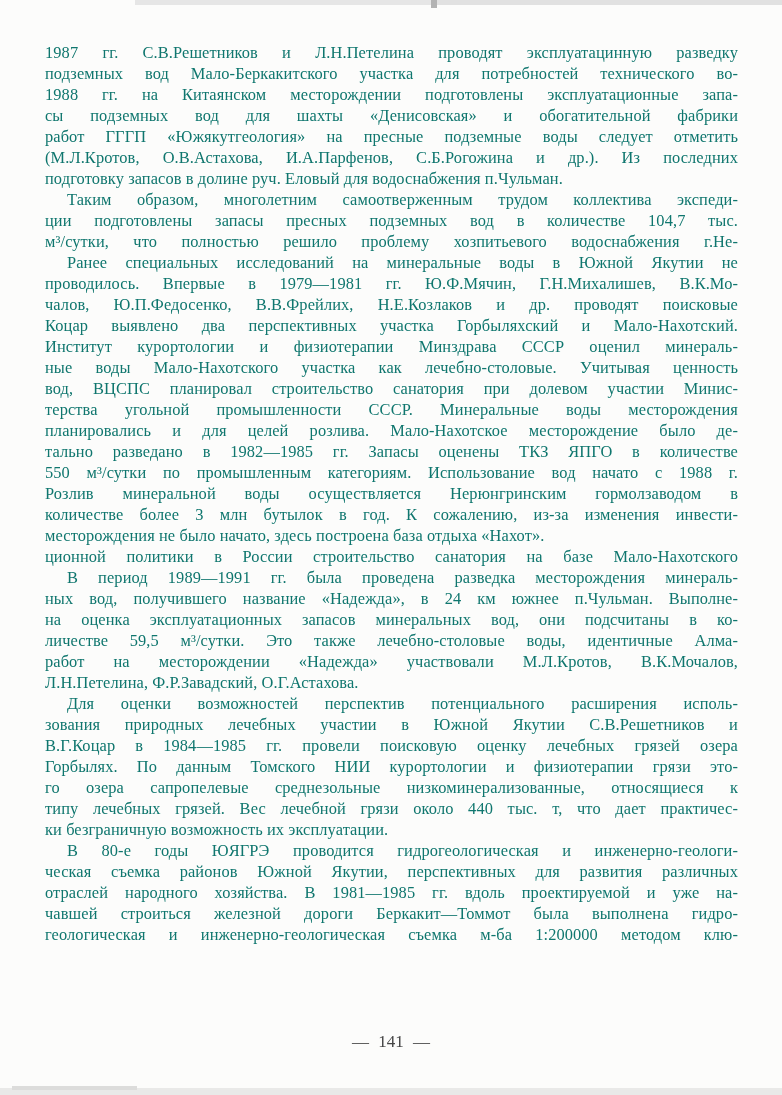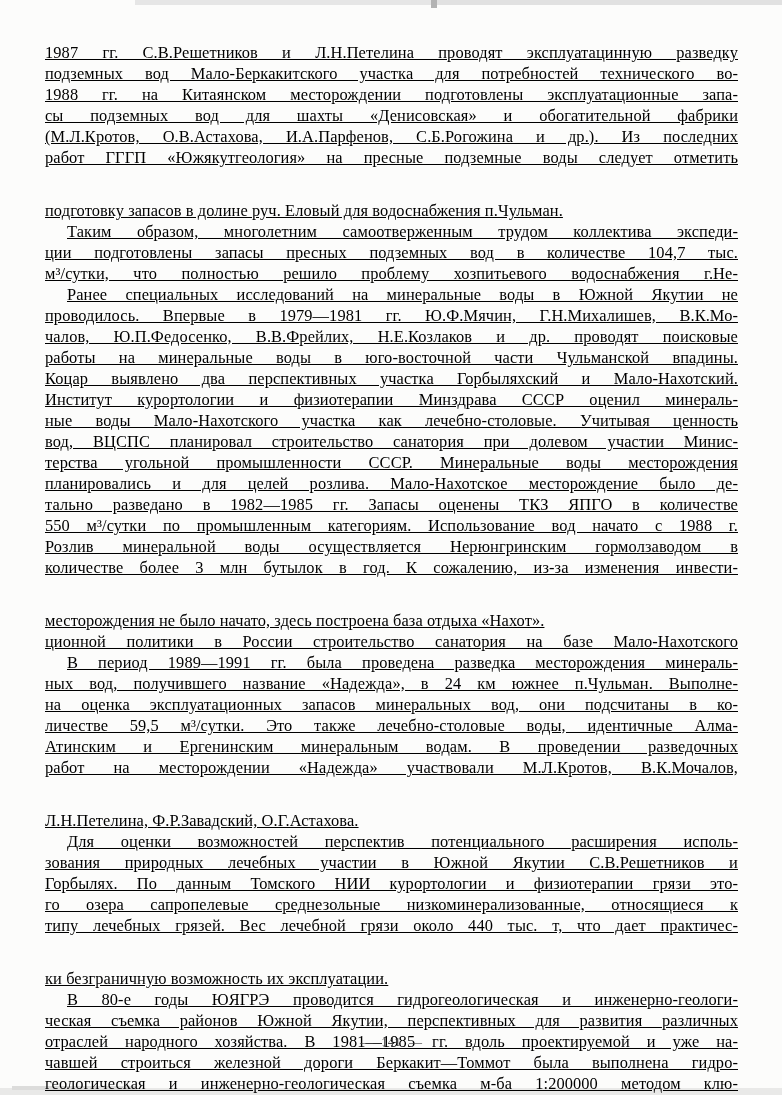--- a/index.html
+++ b/index.html
@@ -25,45 +25,44 @@
   .band-top-tick   { left: 431px; top: 0; width: 6px;  height: 8px; background: #b3b3b3; }
   .band-top-right  { left: 437px; top: 0; width: 345px; height: 5px; background: #e1e1e1; }
   .band-bottom     { left: 0;  top: 1088px; width: 782px; height: 7px; background: #e9e9e8; }
   .band-bottom-dk  { left: 12px; top: 1086px; width: 125px; height: 4px; background: #dcdcdb; }
 
   .text-block {
     position: absolute;
     left: 45px;
     top: 42px;
     width: 693px;
-    color: #000000;
+    color: #0f766e;
     font-size: 16.4px;
     line-height: 21px;
     letter-spacing: 0.1px;
-    text-decoration: underline;
   }
   .paragraph { margin: 0; }
   .line {
     text-align: justify;
     text-align-last: justify;
     white-space: normal;
     height: 21px;
     overflow: visible;
   }
   .line.indent { text-indent: 22px; }
-  .line.lastline { text-align-last: left; margin-top: 32px; }
+  .line.lastline { text-align-last: left; }
 
   .page-number {
     position: absolute;
     top: 1032px;
     left: 0;
     width: 782px;
     text-align: center;
     color: #454545;
-    font-size: 13px;
+    font-size: 17px;
     line-height: 20px;
     word-spacing: 5px;
   }
 </style>
 </head>
 <body>
 
 <div class="page">
 
   <div class="scan-band band-top-left"></div>
@@ -71,59 +70,58 @@
   <div class="scan-band band-top-right"></div>
   <div class="scan-band band-bottom"></div>
   <div class="scan-band band-bottom-dk"></div>
 
   <main class="text-block" id="text-block">
       <div class="paragraph">
         <div class="line">1987 гг. С.В.Решетников и Л.Н.Петелина проводят эксплуатацинную разведку</div>
         <div class="line">подземных вод Мало-Беркакитского участка для потребностей технического во-</div>
         <div class="line">1988 гг. на Китаянском месторождении подготовлены эксплуатационные запа-</div>
         <div class="line">сы подземных вод для шахты «Денисовская» и обогатительной фабрики</div>
+        <div class="line">работ ГГГП «Южякутгеология» на пресные подземные воды следует отметить</div>
         <div class="line">(М.Л.Кротов, О.В.Астахова, И.А.Парфенов, С.Б.Рогожина и др.). Из последних</div>
-        <div class="line">работ ГГГП «Южякутгеология» на пресные подземные воды следует отметить</div>
         <div class="line lastline">подготовку запасов в долине руч. Еловый для водоснабжения п.Чульман.</div>
       </div>
       <div class="paragraph">
         <div class="line indent">Таким образом, многолетним самоотверженным трудом коллектива экспеди-</div>
         <div class="line">ции подготовлены запасы пресных подземных вод в количестве 104,7 тыс.</div>
         <div class="line">м³/сутки, что полностью решило проблему хозпитьевого водоснабжения г.Не-</div>
       </div>
       <div class="paragraph">
         <div class="line indent">Ранее специальных исследований на минеральные воды в Южной Якутии не</div>
         <div class="line">проводилось. Впервые в 1979—1981 гг. Ю.Ф.Мячин, Г.Н.Михалишев, В.К.Мо-</div>
         <div class="line">чалов, Ю.П.Федосенко, В.В.Фрейлих, Н.Е.Козлаков и др. проводят поисковые</div>
-        <div class="line">работы на минеральные воды в юго-восточной части Чульманской впадины.</div>
         <div class="line">Коцар выявлено два перспективных участка Горбыляхский и Мало-Нахотский.</div>
         <div class="line">Институт курортологии и физиотерапии Минздрава СССР оценил минераль-</div>
         <div class="line">ные воды Мало-Нахотского участка как лечебно-столовые. Учитывая ценность</div>
         <div class="line">вод, ВЦСПС планировал строительство санатория при долевом участии Минис-</div>
         <div class="line">терства угольной промышленности СССР. Минеральные воды месторождения</div>
         <div class="line">планировались и для целей розлива. Мало-Нахотское месторождение было де-</div>
         <div class="line">тально разведано в 1982—1985 гг. Запасы оценены ТКЗ ЯПГО в количестве</div>
         <div class="line">550 м³/сутки по промышленным категориям. Использование вод начато с 1988 г.</div>
         <div class="line">Розлив минеральной воды осуществляется Нерюнгринским гормолзаводом в</div>
         <div class="line">количестве более 3 млн бутылок в год. К сожалению, из-за изменения инвести-</div>
         <div class="line lastline">месторождения не было начато, здесь построена база отдыха «Нахот».</div>
         <div class="line">ционной политики в России строительство санатория на базе Мало-Нахотского</div>
       </div>
       <div class="paragraph">
         <div class="line indent">В период 1989—1991 гг. была проведена разведка месторождения минераль-</div>
         <div class="line">ных вод, получившего название «Надежда», в 24 км южнее п.Чульман. Выполне-</div>
         <div class="line">на оценка эксплуатационных запасов минеральных вод, они подсчитаны в ко-</div>
         <div class="line">личестве 59,5 м³/сутки. Это также лечебно-столовые воды, идентичные Алма-</div>
-        <div class="line">Атинским и Ергенинским минеральным водам. В проведении разведочных</div>
         <div class="line">работ на месторождении «Надежда» участвовали М.Л.Кротов, В.К.Мочалов,</div>
         <div class="line lastline">Л.Н.Петелина, Ф.Р.Завадский, О.Г.Астахова.</div>
       </div>
       <div class="paragraph">
         <div class="line indent">Для оценки возможностей перспектив потенциального расширения исполь-</div>
         <div class="line">зования природных лечебных участии в Южной Якутии С.В.Решетников и</div>
+        <div class="line">В.Г.Коцар в 1984—1985 гг. провели поисковую оценку лечебных грязей озера</div>
         <div class="line">Горбылях. По данным Томского НИИ курортологии и физиотерапии грязи это-</div>
         <div class="line">го озера сапропелевые среднезольные низкоминерализованные, относящиеся к</div>
         <div class="line">типу лечебных грязей. Вес лечебной грязи около 440 тыс. т, что дает практичес-</div>
         <div class="line lastline">ки безграничную возможность их эксплуатации.</div>
       </div>
       <div class="paragraph">
         <div class="line indent">В 80-е годы ЮЯГРЭ проводится гидрогеологическая и инженерно-геологи-</div>
         <div class="line">ческая съемка районов Южной Якутии, перспективных для развития различных</div>
         <div class="line">отраслей народного хозяйства. В 1981—1985 гг. вдоль проектируемой и уже на-</div>
         <div class="line">чавшей строиться железной дороги Беркакит—Томмот была выполнена гидро-</div>

